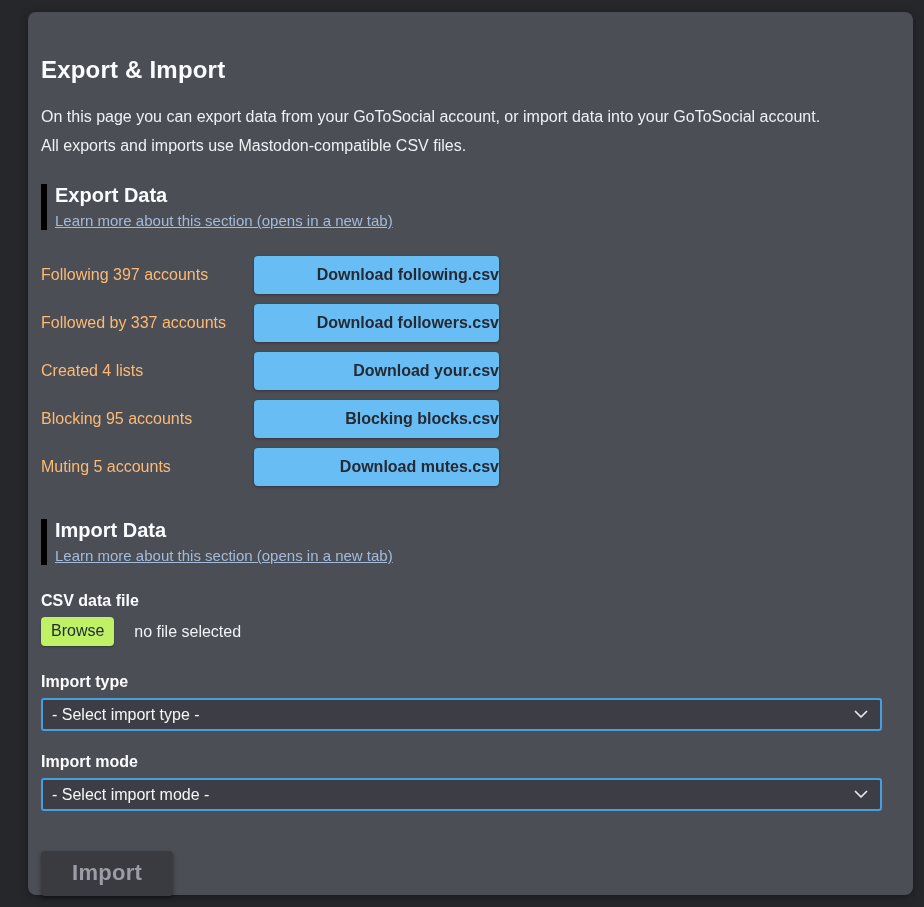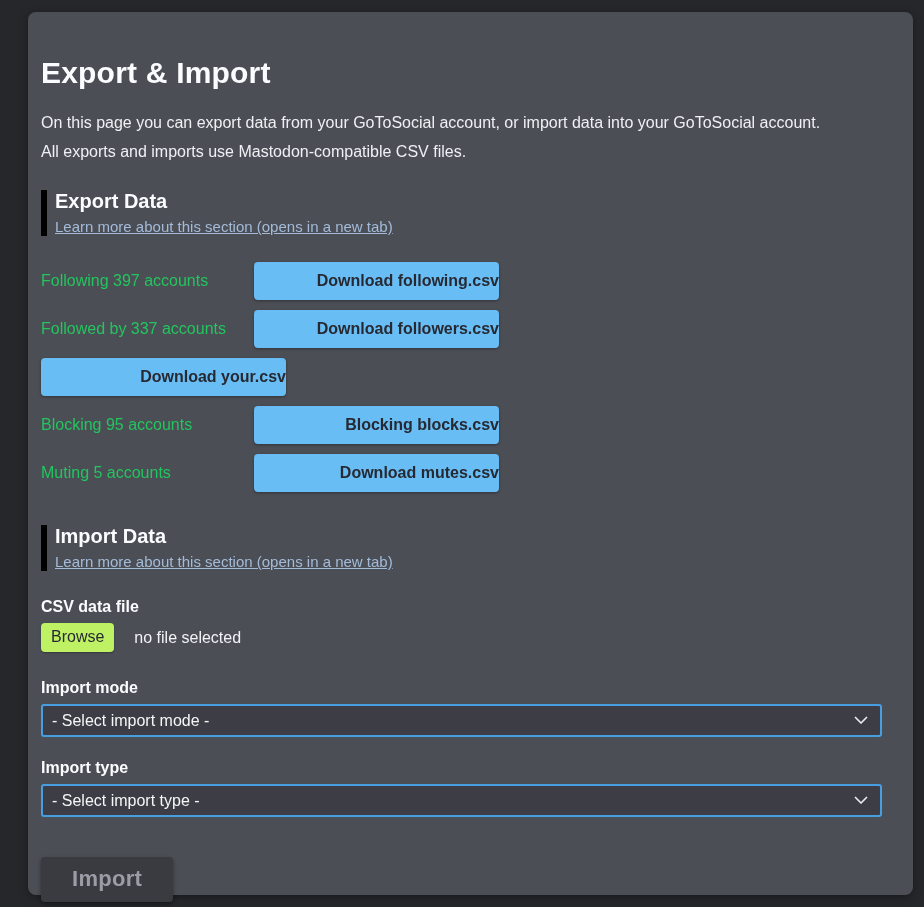--- a/index.html
+++ b/index.html
@@ -19,21 +19,21 @@
     height: 883px;
     box-sizing: border-box;
     background: #4c4e56;
     border-radius: 8px;
     padding: 44px 32px 32px 13px;
     color: #f1f2f6;
     box-shadow: 0 2px 8px rgba(0,0,0,0.35);
   }
   h1.page-title {
     margin: 0 0 18px 0;
-    font-size: 30px;
+    font-size: 24px;
     font-weight: bold;
     color: #fbfcff;
     letter-spacing: 0.2px;
   }
   .intro {
     margin: 0 0 24px 0;
     font-size: 16px;
     color: #eff0f4;
   }
   .intro div {
@@ -60,21 +60,21 @@
     margin: 26px 0 33px 0;
   }
   .export-row {
     display: flex;
     align-items: center;
     margin-bottom: 10px;
   }
   .row-label {
     width: 213px;
     font-size: 16px;
-    color: #22c55e;
+    color: #fdba74;
   }
   .dl-btn {
     width: 245px;
     height: 38px;
     background: #68bdf4;
     color: #272932;
     font-family: "Liberation Sans", sans-serif;
     font-weight: bold;
     font-size: 16px;
     text-align: right;
@@ -165,20 +165,21 @@
     <div class="export-rows">
       <div class="export-row">
         <span class="row-label">Following 397 accounts</span>
         <button class="dl-btn">Download following.csv</button>
       </div>
       <div class="export-row">
         <span class="row-label">Followed by 337 accounts</span>
         <button class="dl-btn">Download followers.csv</button>
       </div>
       <div class="export-row">
+        <span class="row-label">Created 4 lists</span>
         <button class="dl-btn">Download your.csv</button>
       </div>
       <div class="export-row">
         <span class="row-label">Blocking 95 accounts</span>
         <button class="dl-btn">Blocking blocks.csv</button>
       </div>
       <div class="export-row">
         <span class="row-label">Muting 5 accounts</span>
         <button class="dl-btn">Download mutes.csv</button>
       </div>
@@ -189,43 +190,43 @@
     <div class="section-head import-head">
       <h2>Import Data</h2>
       <a class="learn-link">Learn more about this section (opens in a new tab)</a>
     </div>
 
     <div>
       <label class="field-label">CSV data file</label>
       <div class="file-row">
         <span class="browse-btn">Browse</span>
         <span class="file-status">no file selected</span>
+      </div>
+    </div>
+
+    <div>
+      <label class="field-label">Import type</label>
+      <div class="select">
+        <span>- Select import type -</span>
+        <span class="chev">
+          <svg width="14" height="9" viewBox="0 0 14 9">
+              <polyline points="1.5,1.5 7,7 12.5,1.5" fill="none" stroke="#e9eaef" stroke-width="1.7" stroke-linecap="round" stroke-linejoin="round"></polyline>
+            </svg>
+        </span>
       </div>
     </div>
 
     <div>
       <label class="field-label">Import mode</label>
       <div class="select">
         <span>- Select import mode -</span>
         <span class="chev">
           <svg width="14" height="9" viewBox="0 0 14 9">
               <polyline points="1.5,1.5 7,7 12.5,1.5" fill="none" stroke="#e9eaef" stroke-width="1.7" stroke-linecap="round" stroke-linejoin="round"></polyline>
             </svg>
         </span>
       </div>
     </div>
 
-    <div>
-      <label class="field-label">Import type</label>
-      <div class="select">
-        <span>- Select import type -</span>
-        <span class="chev">
-          <svg width="14" height="9" viewBox="0 0 14 9">
-              <polyline points="1.5,1.5 7,7 12.5,1.5" fill="none" stroke="#e9eaef" stroke-width="1.7" stroke-linecap="round" stroke-linejoin="round"></polyline>
-            </svg>
-        </span>
-      </div>
-    </div>
-
     <button class="import-btn">Import</button>
   </section>
 
 </div>
 
 </body></html>

